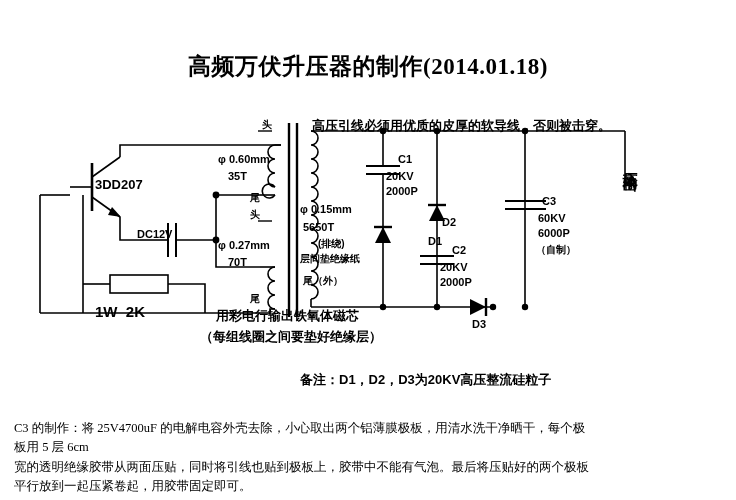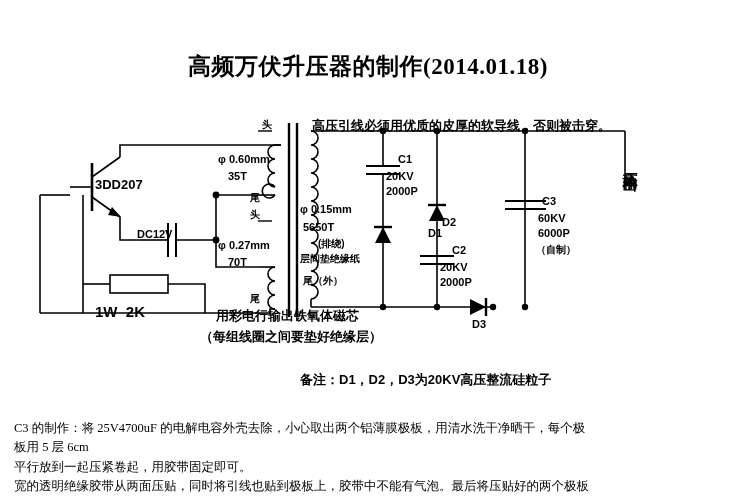--- a/index.html
+++ b/index.html
@@ -183,28 +183,28 @@
 
   <div class="lbl b md" style="left:452px;top:209px;">C2</div>
   <div class="lbl b md" style="left:440px;top:226px;">20KV</div>
   <div class="lbl b md" style="left:440px;top:241px;">2000P</div>
 
   <div class="lbl b md" style="left:542px;top:160px;">C3</div>
   <div class="lbl b md" style="left:538px;top:177px;">60KV</div>
   <div class="lbl b md" style="left:538px;top:192px;">6000P</div>
   <div class="lbl b sm" style="left:536px;top:209px;">（自制）</div>
 
-  <div class="lbl b md" style="left:392px;top:192px;padding-left:36px;">D1</div>
+  <div class="lbl b md" style="left:392px;top:200px;padding-left:36px;">D1</div>
   <div class="lbl b md" style="left:430px;top:181px;padding-left:12px;">D2</div>
   <div class="lbl b md" style="left:472px;top:283px;">D3</div>
 
   <div class="lbl b vert xl" style="left:622px;top:124px;">高压输出</div>
 
   <div class="lbl b lg" style="left:300px;top:338px;">备注：D1，D2，D3为20KV高压整流硅粒子</div>
 
   <div class="note" style="left:14px;top:384px;width:712px;">
     <div>C3 的制作：将 25V4700uF 的电解电容外壳去除，小心取出两个铝薄膜极板，用清水洗干净晒干，每个极</div>
     <div>板用 5 层 6cm</div>
+    <div>宽的透明绝缘胶带从两面压贴，同时将引线也贴到极板上，胶带中不能有气泡。最后将压贴好的两个极板</div>
     <div>平行放到一起压紧卷起，用胶带固定即可。</div>
-    <div>宽的透明绝缘胶带从两面压贴，同时将引线也贴到极板上，胶带中不能有气泡。最后将压贴好的两个极板</div>
   </div>
 
 </div>
 
 </body></html>

